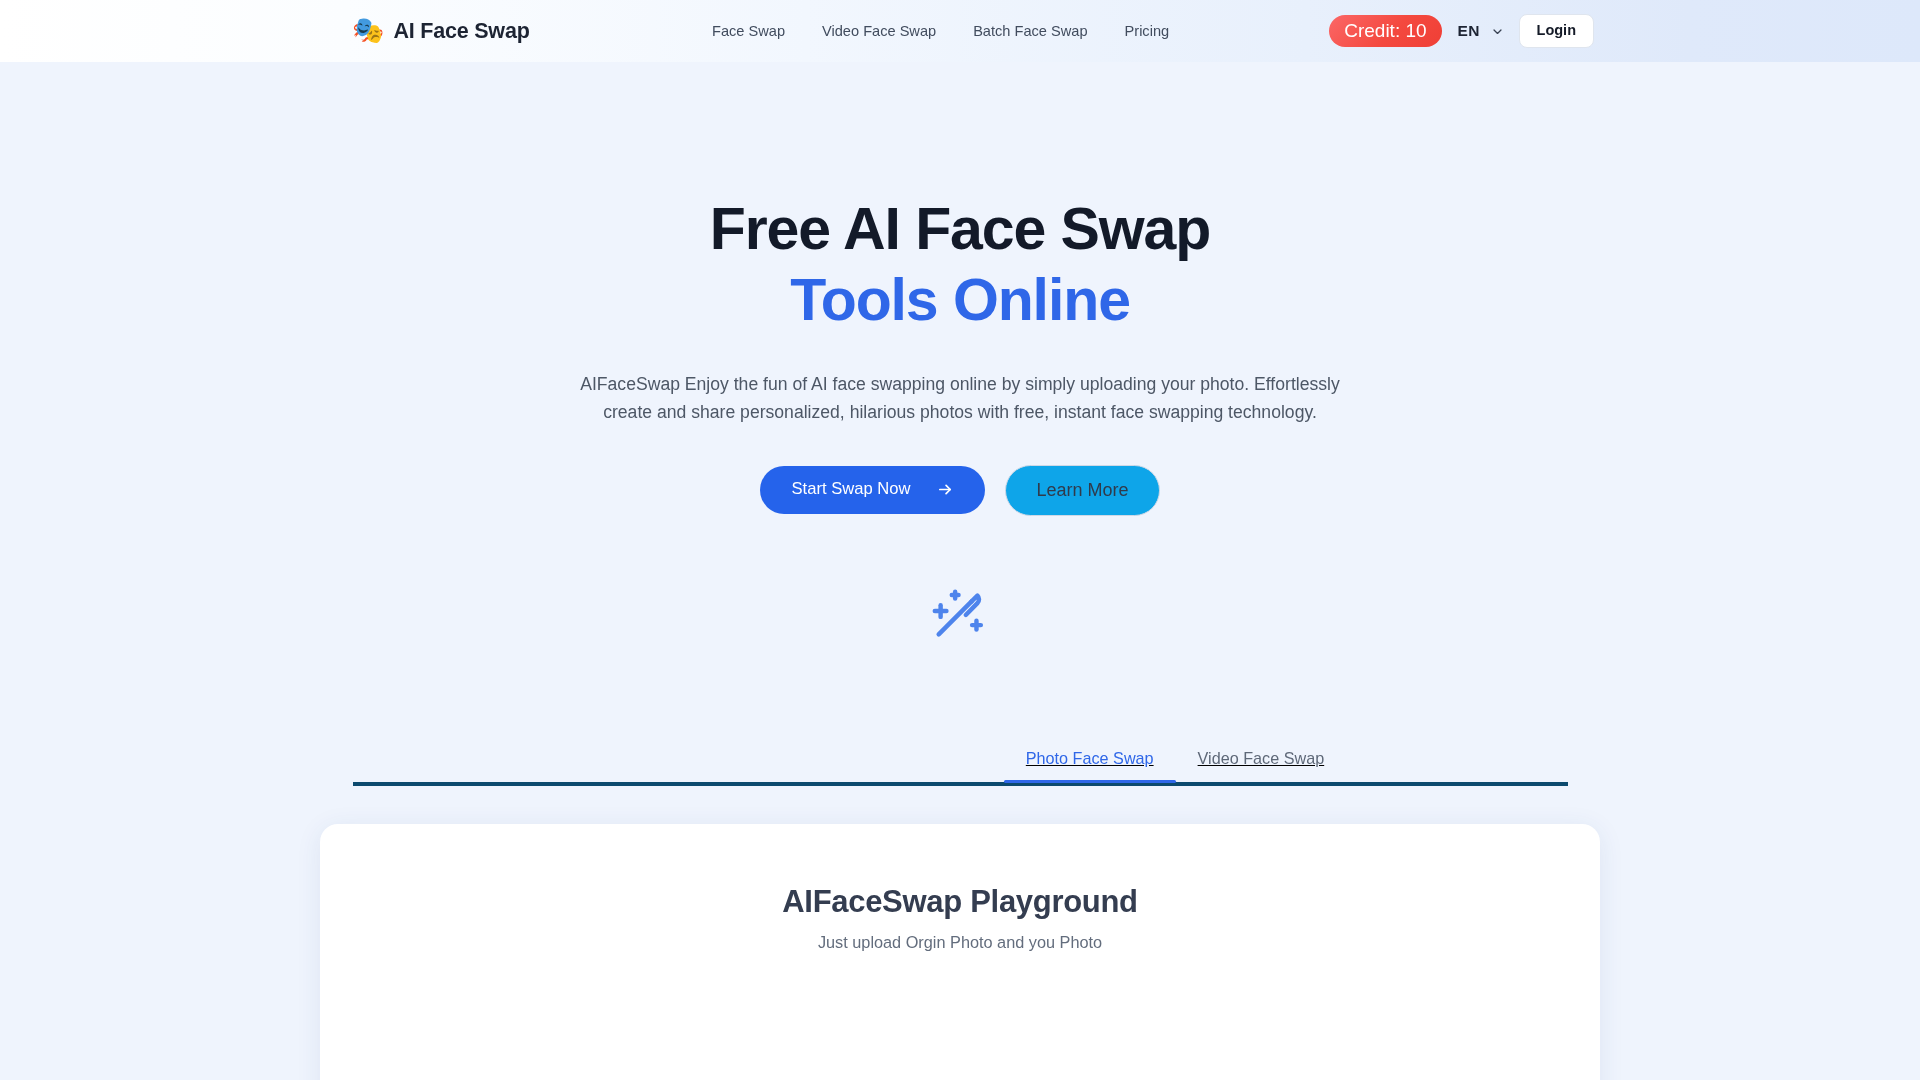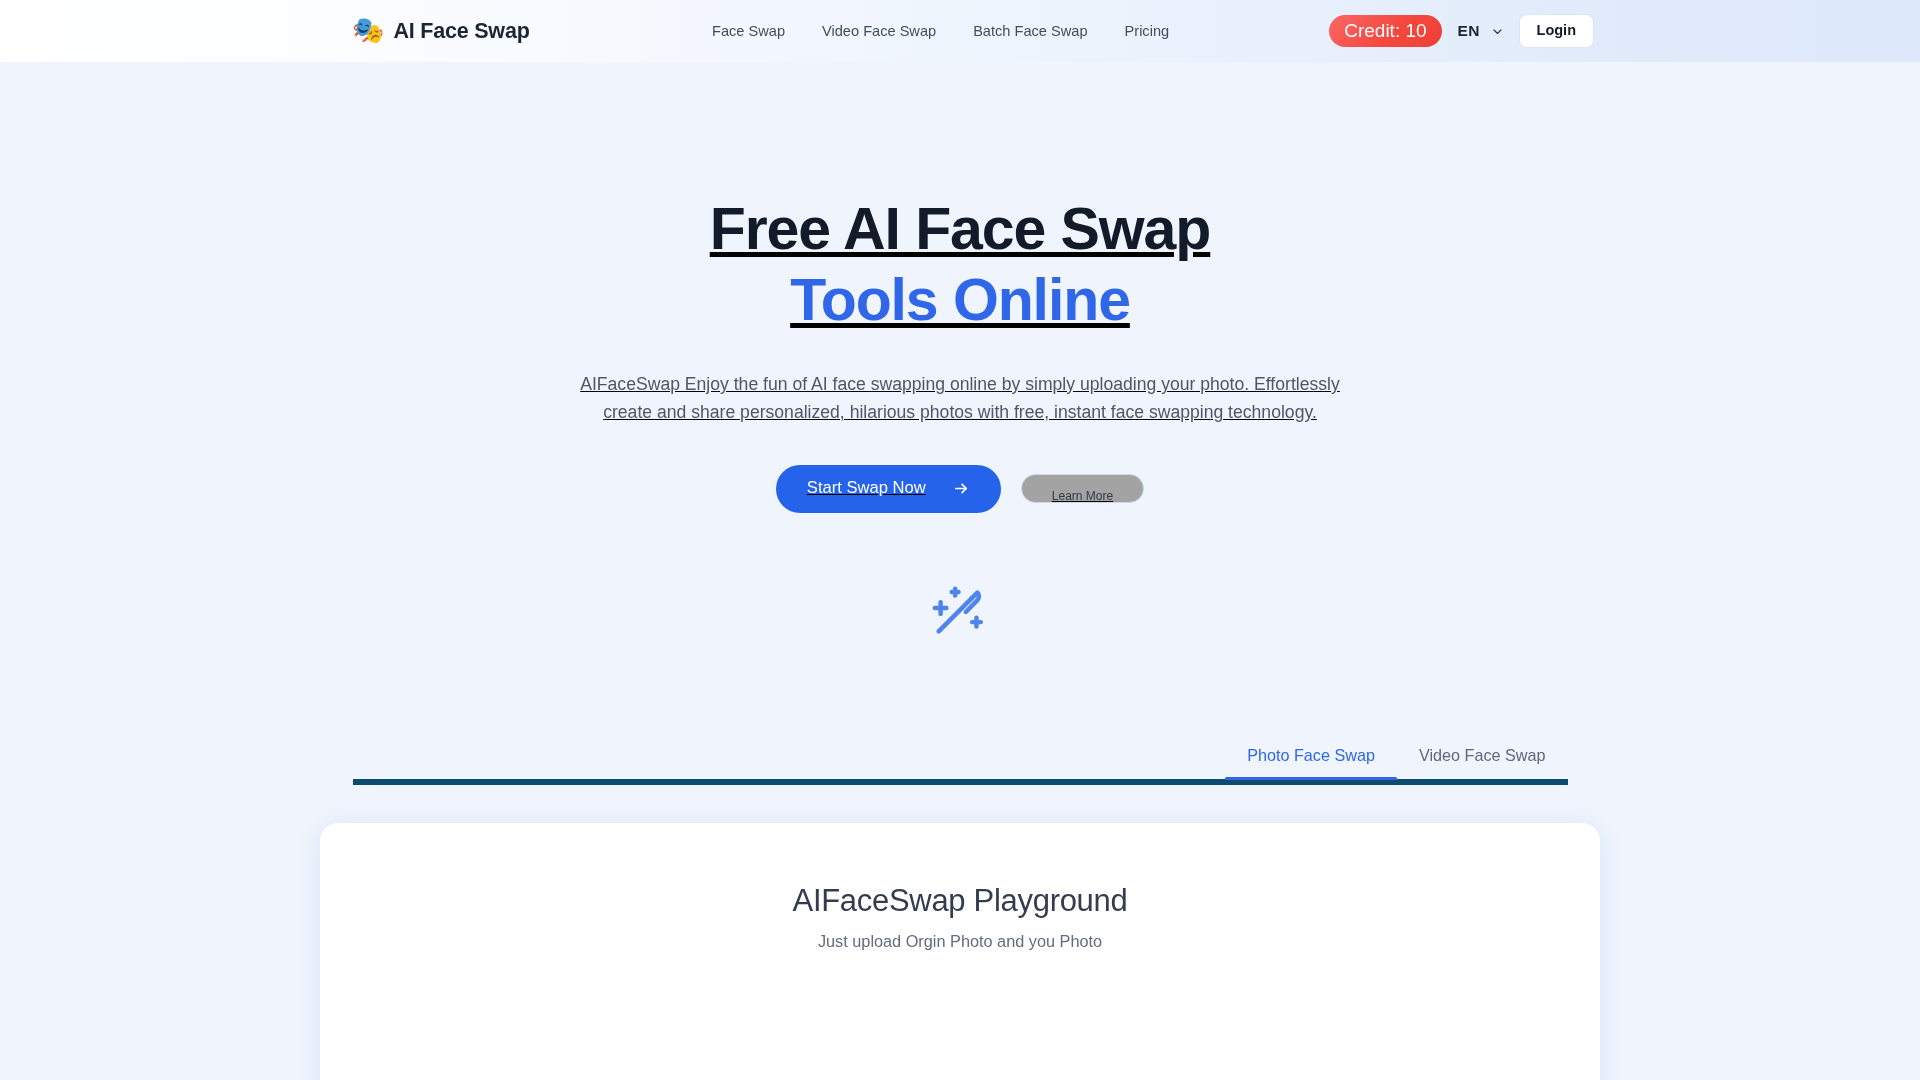--- a/index.html
+++ b/index.html
@@ -146,21 +146,20 @@
   }
 
   
   .hero {
     width: 100%;
     padding-top: 138px;
     display: flex;
     flex-direction: column;
     align-items: center;
     text-align: center;
-    text-decoration: underline;
   }
 
   .hero-title {
     font-size: 59px;
     font-weight: bold;
     color: #131a29;
     line-height: 1.0;
     letter-spacing: -1.1px;
     white-space: nowrap;
   }
@@ -196,27 +195,27 @@
     display: inline-flex;
     align-items: center;
     gap: 27px;
     cursor: pointer;
     line-height: 1;
     white-space: nowrap;
   }
   .arrow-ic { width: 17px; height: 17px; display: block; }
 
   .btn-secondary {
-    background: #a3a3a3;
+    background: #0ea5e9;
     color: #303a4b;
     border: 1px solid #ced8e6;
     border-radius: 999px;
-    font-size: 12px;
+    font-size: 18px;
     font-family: inherit;
-    padding: 15px 30px 0;
+    padding: 15px 30px 16px;
     cursor: pointer;
     line-height: 1;
     white-space: nowrap;
   }
 
   
   .wand-wrap {
     margin-top: 62px;
     width: 70px;
     height: 70px;
@@ -228,24 +227,25 @@
 
   
   .tabs-region {
     margin-top: 92px;
     width: 100%;
     display: flex;
     justify-content: center;
   }
   .tabs-inner {
     width: 1215px;
-    border-bottom: 6px solid #0c4a6e;
-    display: flex;
-    justify-content: flex-end;
+    border-bottom: 4px solid #0c4a6e;
+    display: flex;
+    justify-content: center;
     padding-left: 430px;
+    text-decoration: underline;
   }
   .tab {
     font-size: 16.2px;
     color: #5e6878;
     padding: 9px 22px 14px;
     cursor: pointer;
     position: relative;
     white-space: nowrap;
     background: none;
     border: none;
@@ -274,21 +274,21 @@
     width: 1280px;
     min-height: 300px;
     background: #ffffff;
     border-radius: 18px;
     box-shadow: 0 4px 26px rgba(39, 68, 122, 0.085);
     padding-top: 60px;
     text-align: center;
   }
   .pg-title {
     font-size: 31px;
-    font-weight: normal;
+    font-weight: bold;
     color: #343d50;
     letter-spacing: -0.3px;
   }
   .pg-sub {
     margin-top: 13px;
     font-size: 16.3px;
     color: #636d7d;
   }
 </style>
 </head>

